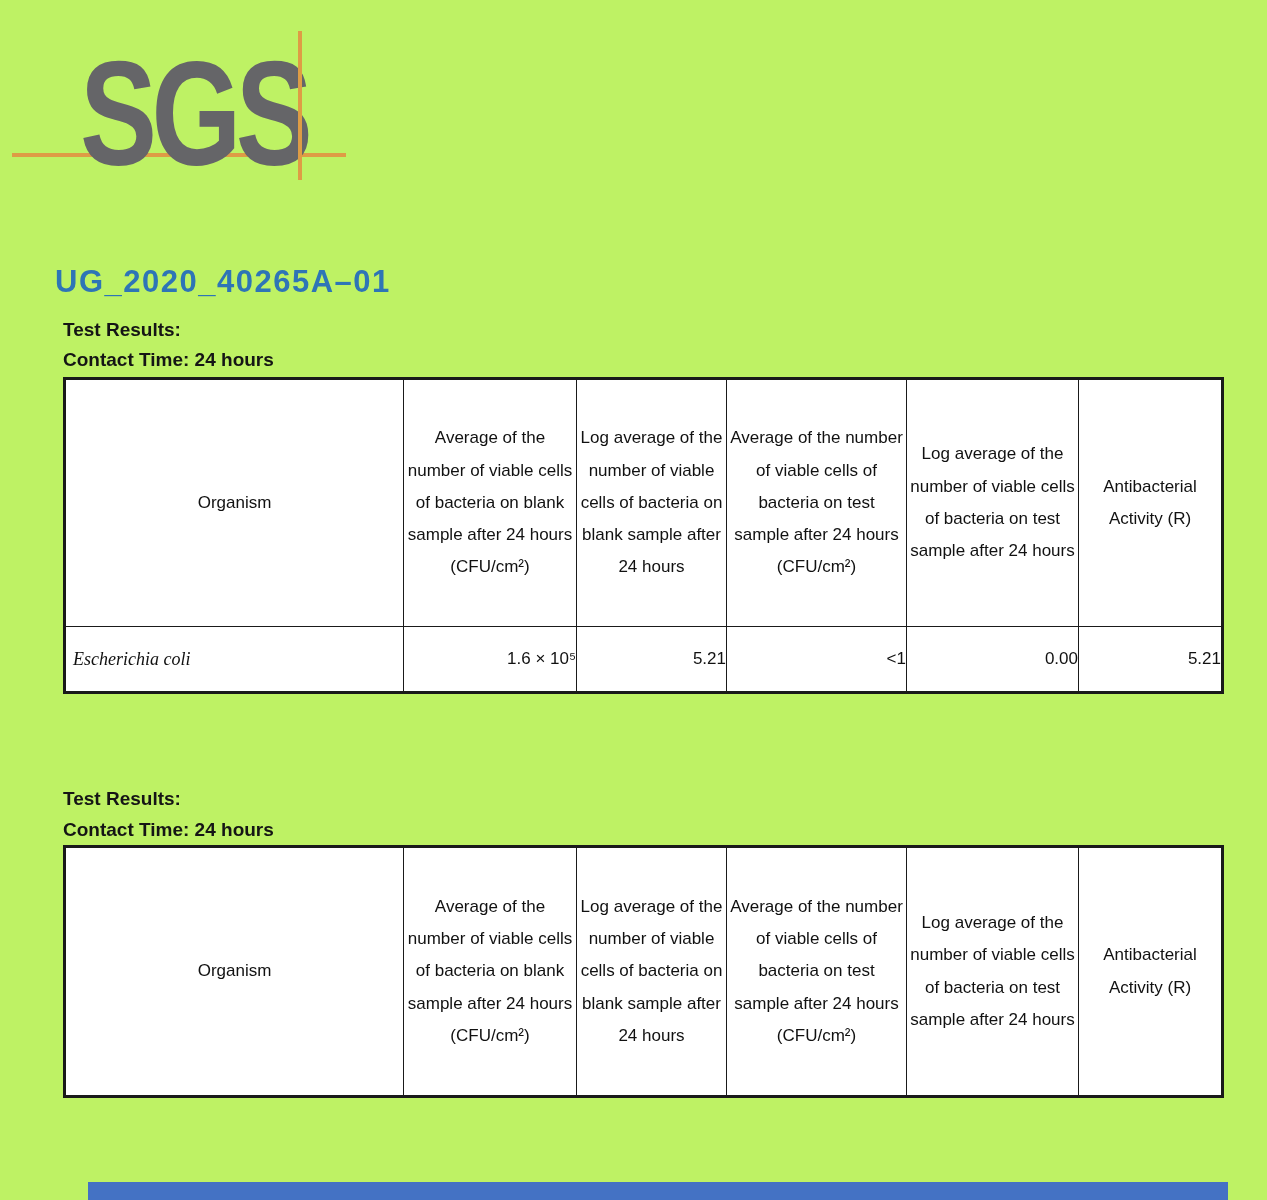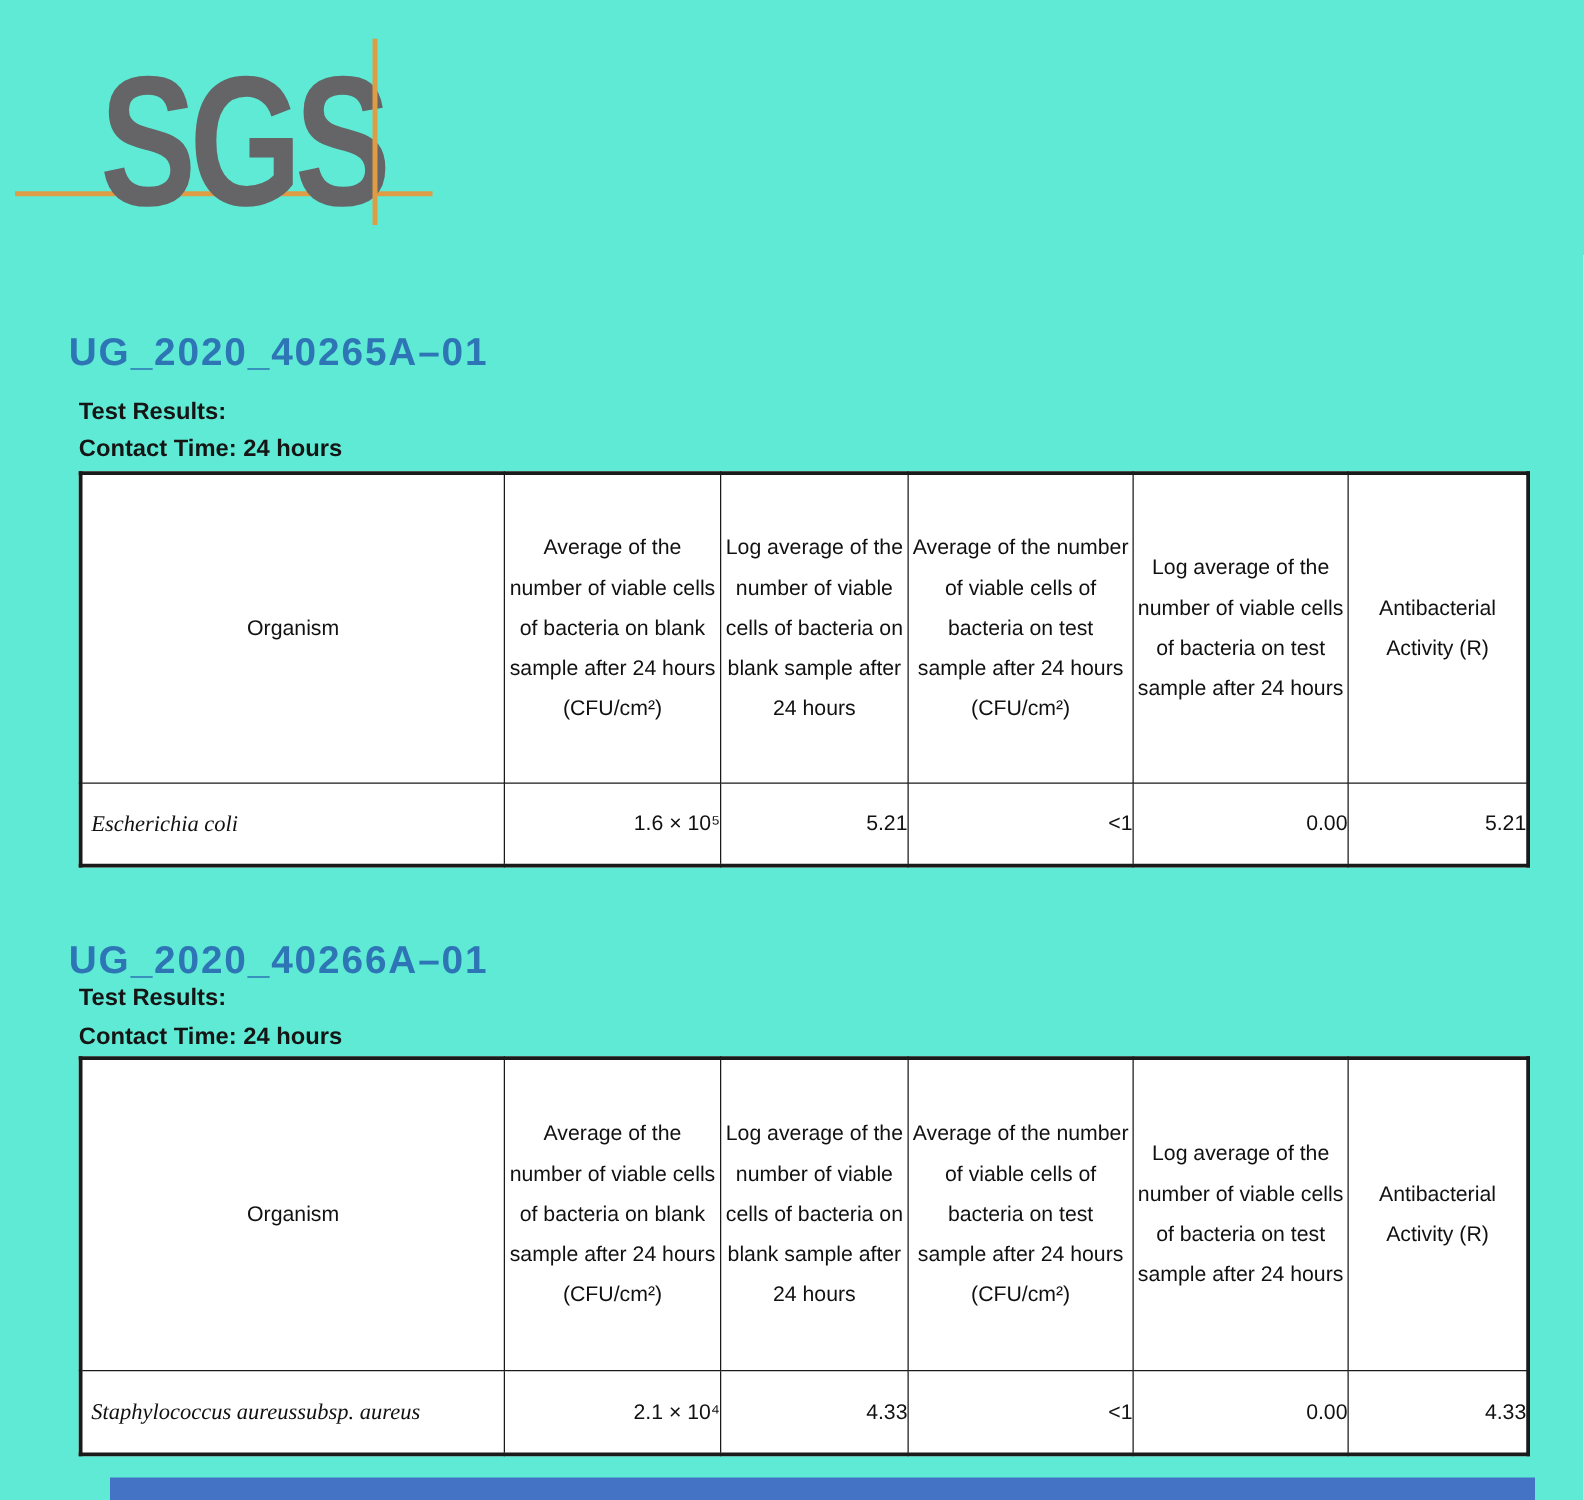--- a/index.html
+++ b/index.html
@@ -1,21 +1,21 @@
 <!DOCTYPE html>
 <html><head>
 <meta charset="utf-8">
 <style>
   * { margin: 0; padding: 0; box-sizing: border-box; }
   html, body { background: #ffffff; }
   #page {
     position: relative;
     width: 1267px;
     height: 1200px;
-    background: #5eead4;
+    background: #bef264;
     overflow: hidden;
     font-family: "Liberation Sans", "DejaVu Sans", sans-serif;
     color: #1b1b1b;
   }
 
   
   .logo-text {
     position: absolute;
     left: 80px;
     top: 40px;
@@ -153,21 +153,20 @@
       <td class="organism">Escherichia coli</td>
       <td>1.6 × 10⁵</td>
       <td>5.21</td>
       <td>&lt;1</td>
       <td>0.00</td>
       <td>5.21</td>
     </tr>
   </tbody>
     </table>
 
-  <div class="report-title" style="top:750px;">UG_2020_40266A–01</div>
   <div class="label-line" style="top:788px;">Test Results:</div>
   <div class="label-line" style="top:819px;">Contact Time: 24 hours</div>
 
   <table class="results" id="table-2" style="top:845px;">
     <colgroup>
       <col style="width:339px">
         <col style="width:173px">
         <col style="width:150px">
       <col style="width:180px">
         <col style="width:172px">
@@ -175,26 +174,18 @@
     </colgroup>
     <tbody>
         <tr>
       <th>Organism</th>
       <th>Average of the number of viable cells of bacteria on blank sample after 24 hours (CFU/cm²)</th>
       <th>Log average of the number of viable cells of bacteria on blank sample after 24 hours</th>
       <th>Average of the number of viable cells of bacteria on test sample after 24 hours (CFU/cm²)</th>
       <th>Log average of the number of viable cells of bacteria on test sample after 24 hours</th>
       <th>Antibacterial Activity (R)</th>
     </tr>
-    <tr>
-      <td class="organism">Staphylococcus aureussubsp. aureus</td>
-      <td>2.1 × 10⁴</td>
-      <td>4.33</td>
-      <td>&lt;1</td>
-      <td>0.00</td>
-      <td>4.33</td>
-    </tr>
   </tbody>
     </table>
 
   <div class="footer-bar"></div>
 
 </div>
 
 </body></html>

